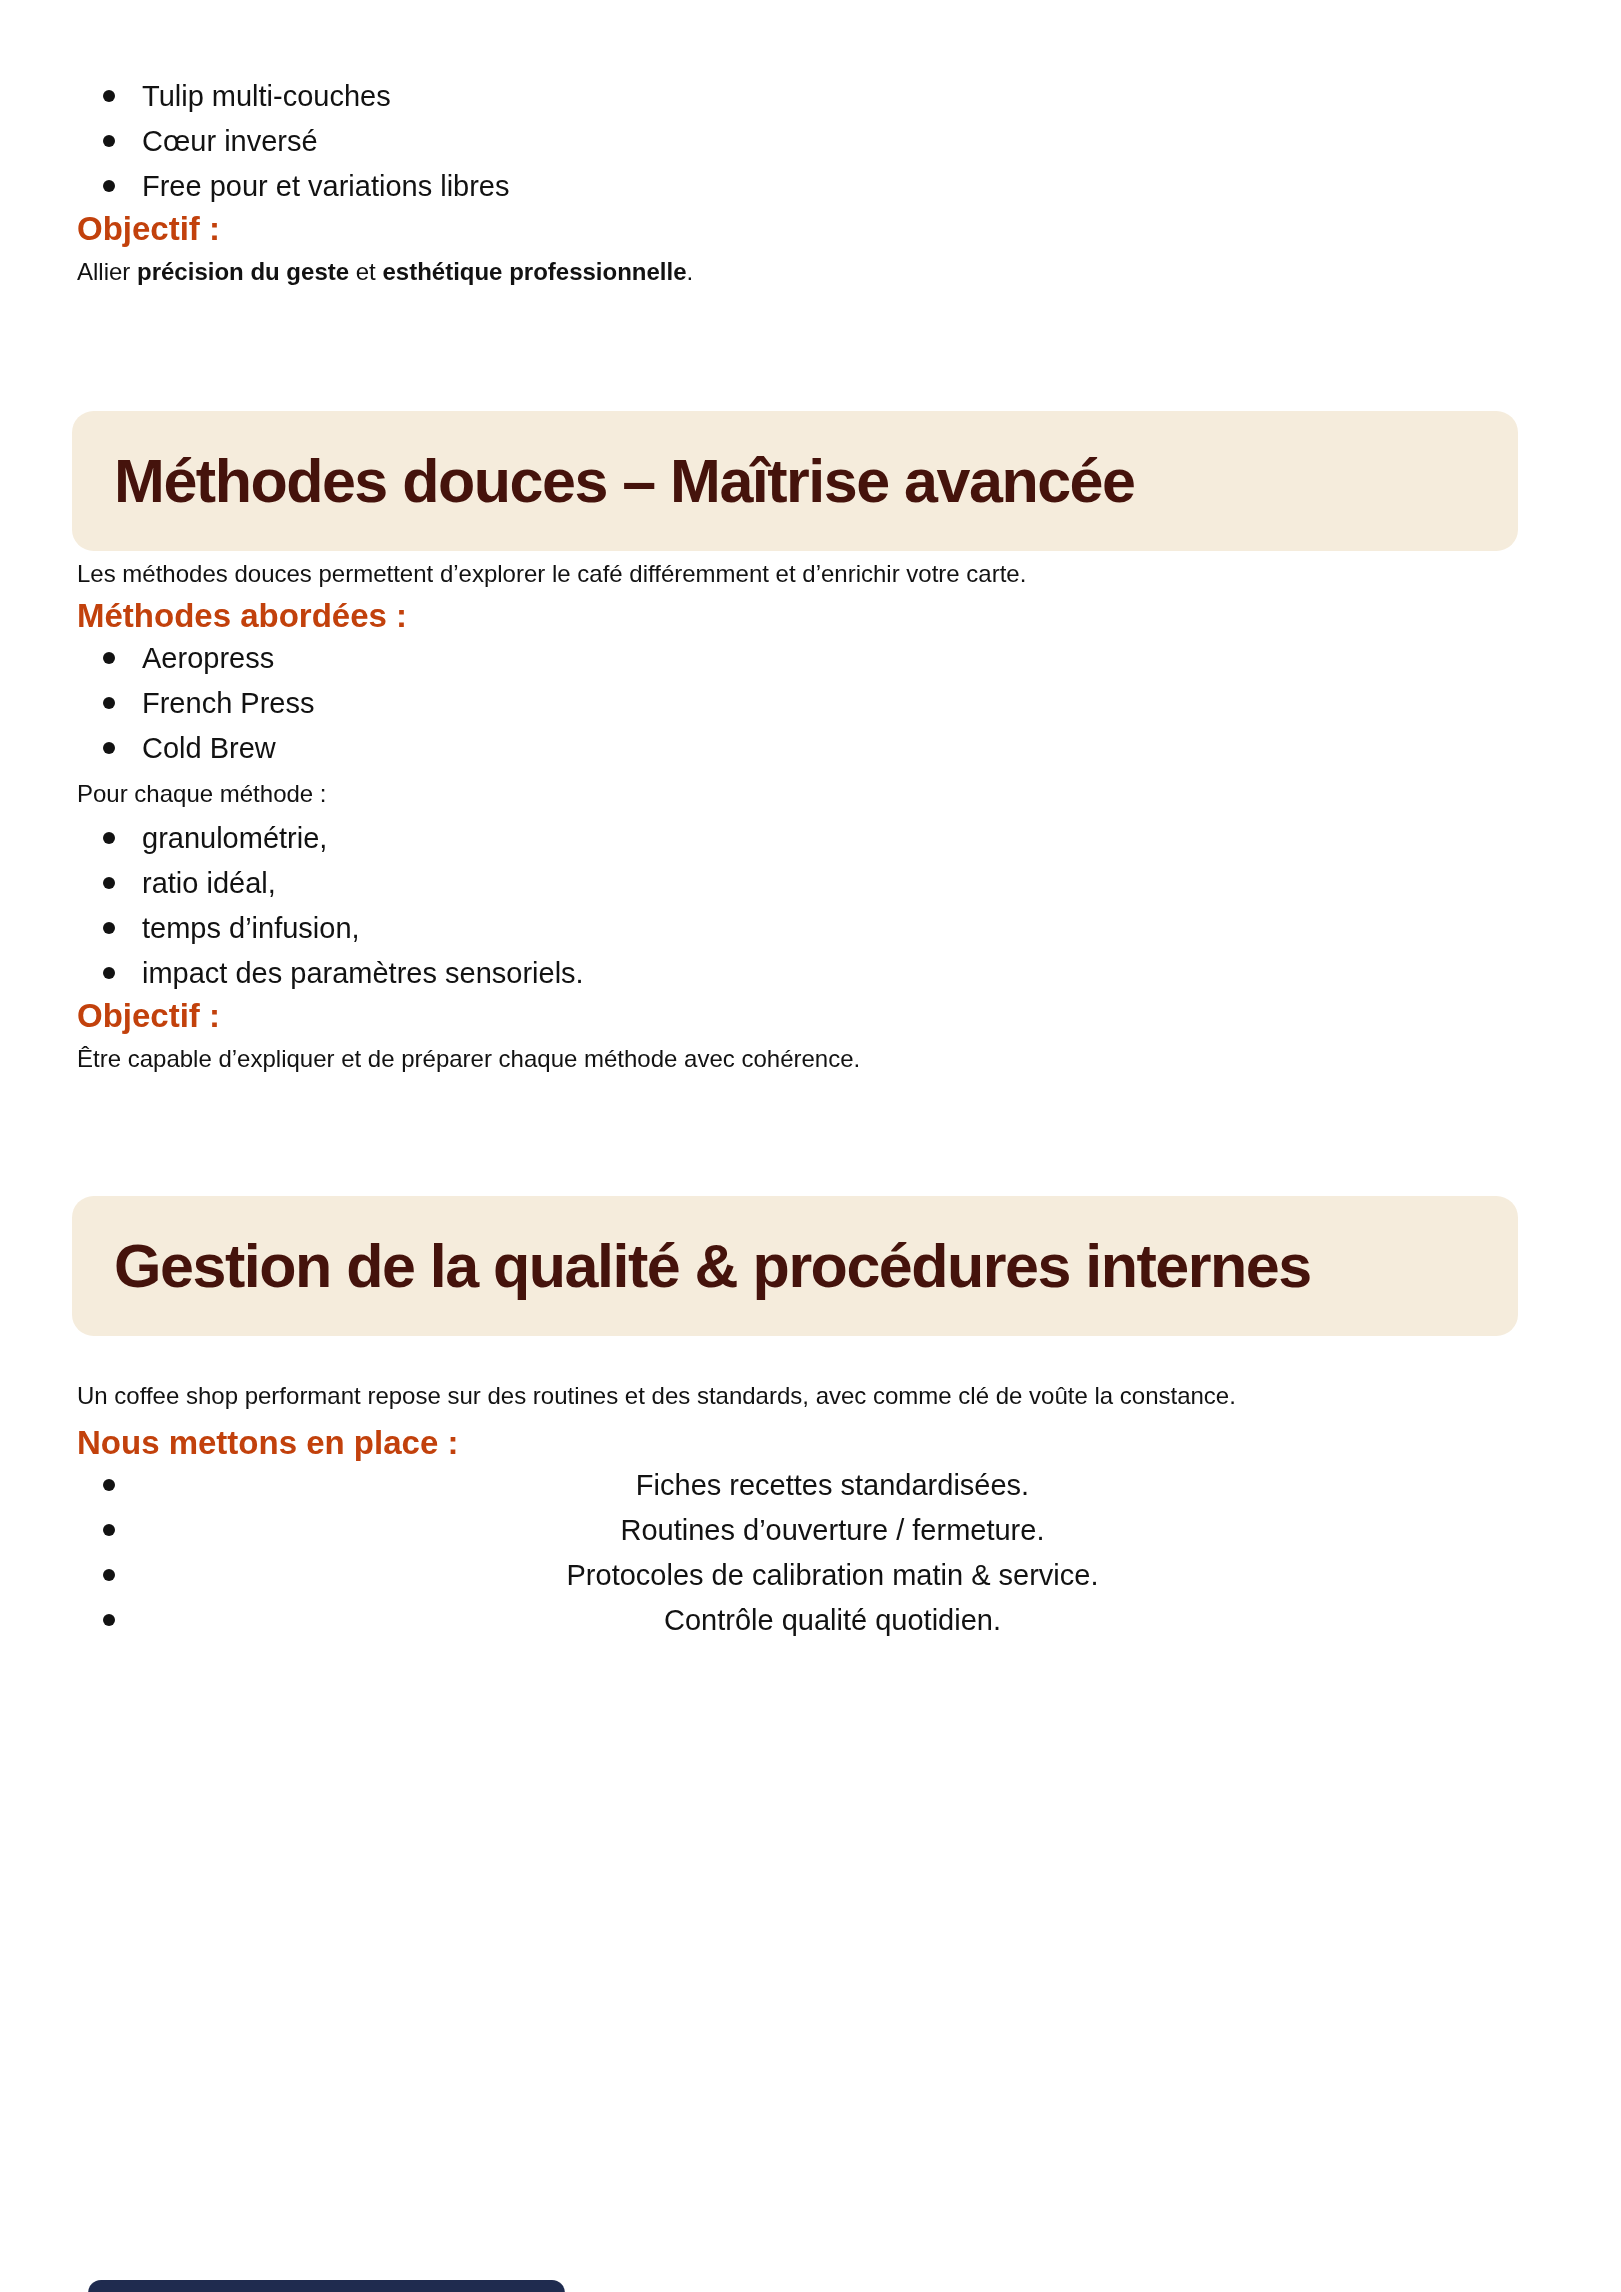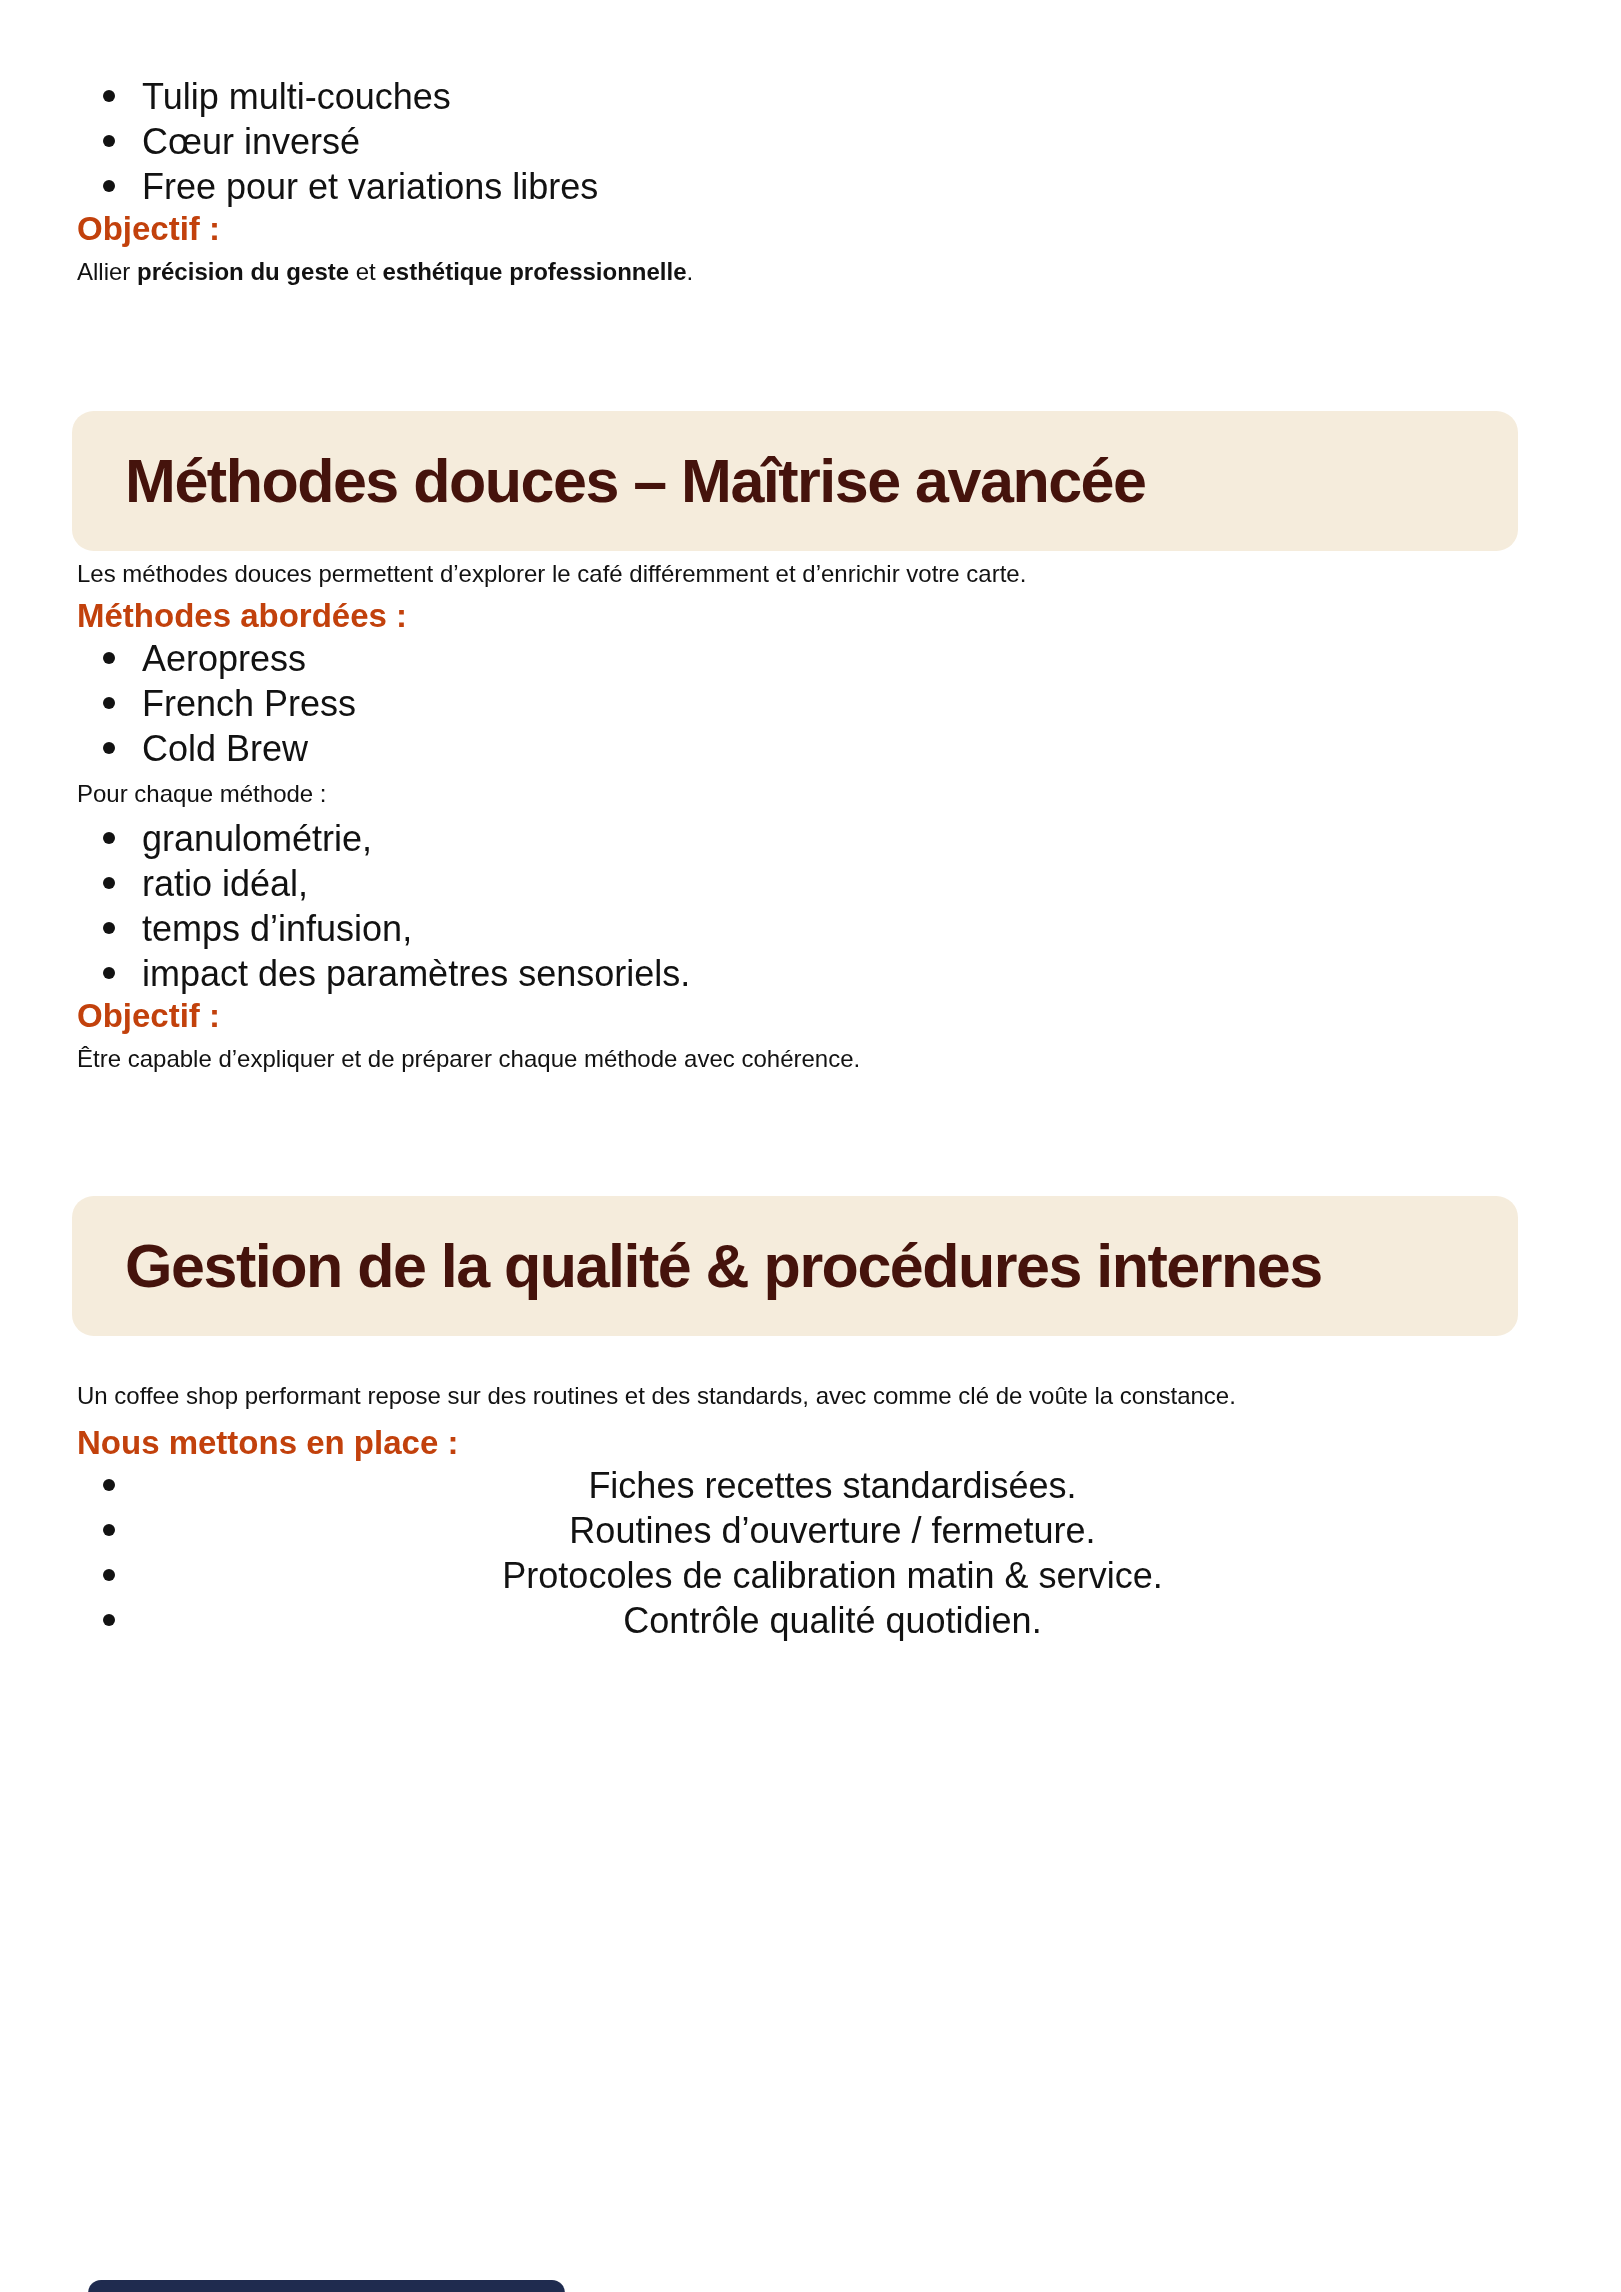--- a/index.html
+++ b/index.html
@@ -11,21 +11,21 @@
     position:relative;
     overflow:hidden;
   }
   .content{padding:74px 98px 0 77px;}
 
   
   ul.doc-list{list-style:none;margin:0;padding:0;}
   ul.doc-list li{
     position:relative;
     padding-left:65px;
-    font-size:36px;
+    font-size:29px;
     line-height:45px;
   }
   ul.doc-list li::before{
     content:"";
     position:absolute;
     left:25.5px;top:15.7px;
     width:12.7px;height:12.7px;
     border-radius:50%;
     background:#121212;
   }
@@ -53,21 +53,21 @@
     margin-left:-4.9px;
     width:1446px;
     height:140px;
     background:#f5ecdc;
     border-radius:21.6px;
     display:flex;
     align-items:center;
     padding-left:37px;
   }
   .banner h1{
-    margin:16px;
+    margin:5px;
     font-size:61px;
     font-weight:800;
     letter-spacing:-1.5px;
     white-space:nowrap;
     color:#45130c;
   }
 
   
   .mt-obj1{margin-top:44px;}
   .mt-allier{margin-top:44px;}

